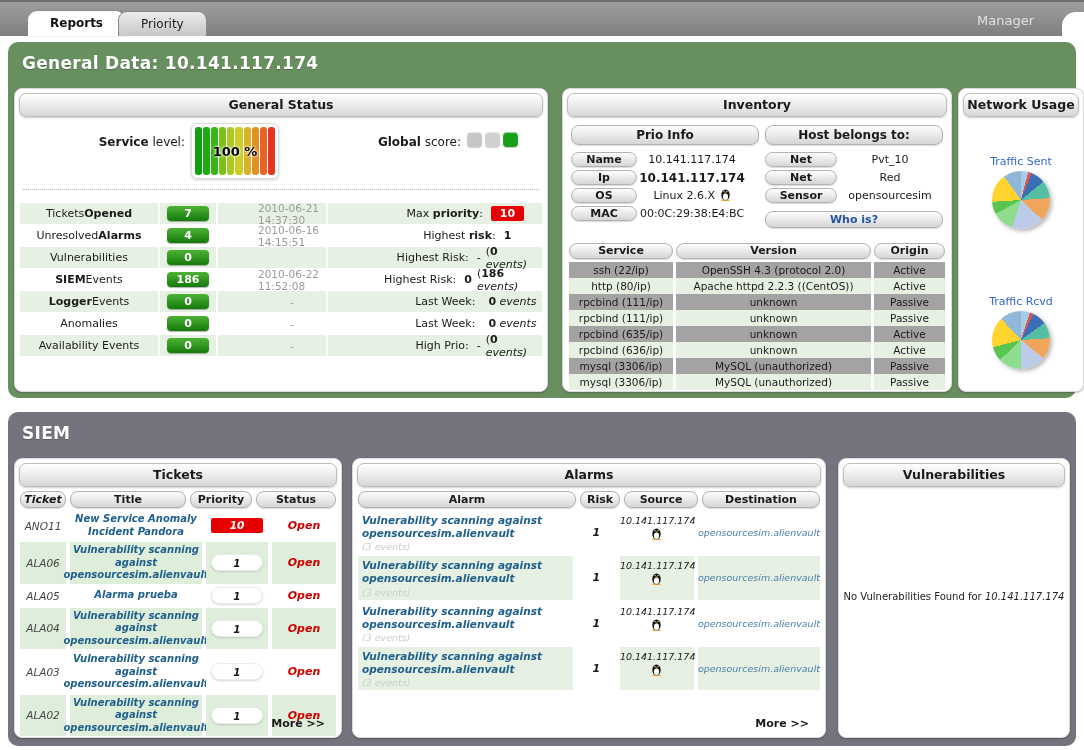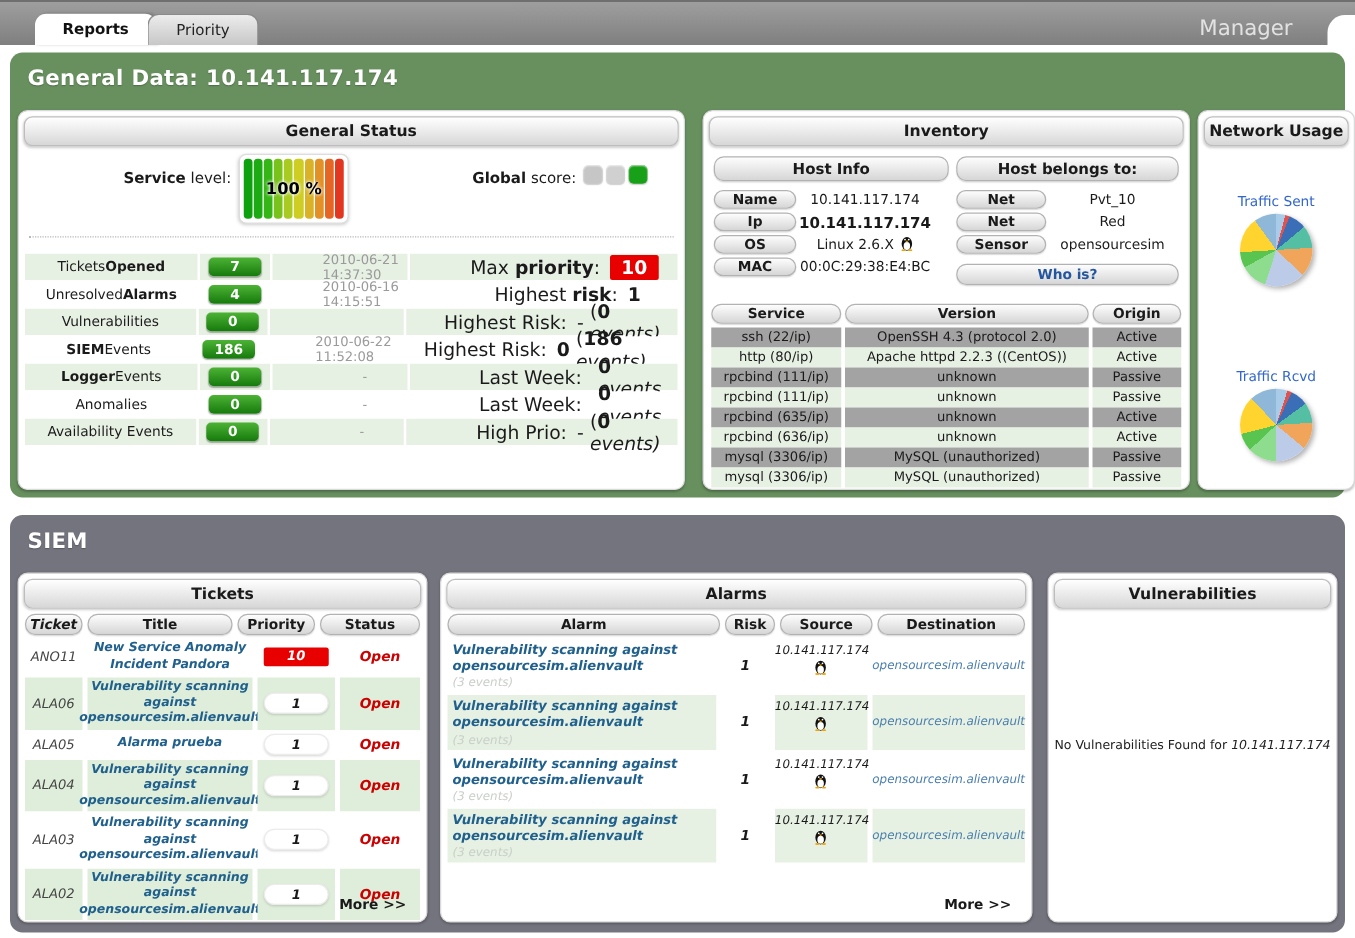--- a/index.html
+++ b/index.html
@@ -10,21 +10,21 @@
   }
   
   .topbar { position:absolute; left:0; top:0; width:1084px; height:36px;
     background:linear-gradient(#9e9e9e,#7f7f7f); border-top:2px solid #6f6f6f; }
   .tab { position:absolute; bottom:0; height:25px; line-height:25px; padding:0 22px;
     font-size:12px; border-radius:9px 9px 0 0; text-align:center; cursor:pointer; }
   .tab-active { left:28px; background:#fff; font-weight:bold; color:#111;
     box-shadow:2px 0 2px rgba(0,0,0,.2); }
   .tab-inactive { left:118px; background:linear-gradient(#ececec,#c7c7c7);
     border:1px solid #8a8a8a; border-bottom:none; color:#222; }
-  .manager { position:absolute; right:50px; top:11px; font-size:17px; color:#e2e2e2; }
+  .manager { position:absolute; right:50px; top:11px; font-size:13px; color:#e2e2e2; }
   .partial-tab { position:absolute; right:0; bottom:0; width:22px; height:24px;
     background:#fff; border-radius:14px 0 0 0; }
   
   .section-green { position:absolute; left:8px; top:42px; width:1068px; height:356px;
     background:#68905f; border-radius:10px; }
   .section-gray { position:absolute; left:8px; top:412px; width:1068px; height:334px;
     background:#74747e; border-radius:10px; }
   .section-title { color:#fff; font-weight:bold; font-size:17px; padding:11px 0 0 14px;
     text-shadow:0 1px 1px rgba(0,0,0,.25); letter-spacing:.3px; }
   
@@ -52,21 +52,21 @@
   .stable { position:absolute; left:5px; right:5px; top:114px; }
   .srow { display:flex; gap:2px; height:21px; margin-bottom:1px; }
   .srow > div { background:#fff; display:flex; align-items:center; justify-content:center; height:100%; }
   .srow.alt > div { background:#e7f1e3; }
   .c-label { width:138px; font-size:11px; }
   .c-badge { width:56px; }
   .badge-green { display:inline-block; min-width:42px; padding:1px 2px; border-radius:4px;
     background:linear-gradient(#4db335,#157a0c); color:#fff; font-weight:bold; font-size:11px;
     text-align:center; box-shadow:0 1px 1px rgba(0,0,0,.3); }
   .c-date { width:108px; color:#9a9a9a; font-size:10.5px;padding-left:40px; }
-  .c-right { flex:1; justify-content:flex-start; font-size:15px; }
+  .c-right { flex:1; justify-content:flex-start; font-size:11px; }
   .rlabel { display:inline-block; width:142px; text-align:right; }
   .rval { margin-left:8px; }
   .rval.badge-red { background:#e80000; color:#fff; font-weight:bold; padding:1px 9px; border-radius:2px; }
   .rval.vbold { font-weight:bold; }
   .extra { margin-left:5px; }
   .extra b { font-style:normal; }
   .extra i { font-style:italic; }
   
   .inv-sub { position:absolute; top:36px; height:20px; line-height:18px; font-size:12px; }
   .host-col { position:absolute; left:8px; top:62px; width:176px; }
@@ -291,21 +291,21 @@
             <span class="rval">-</span>
             <span class="extra"><span>(</span><b>0</b><i> events)</i></span>
           </div>
         </div>
       </div>
   </div>
 
   <div class="panel" style="left:554px; top:46px; width:390px; height:304px;">
     <div class="panel-header">Inventory</div>
 
-    <div class="inv-sub silver-btn" style="left:8px; width:188px;">Host Info</div>
+    <div class="inv-sub silver-btn" style="left:8px; width:188px;">Prio Info</div>
     <div class="inv-sub silver-btn" style="left:202px; width:178px;">Host belongs to:</div>
 
     <div class="host-col">
 
         <div class="hrow">
           <span class="kbtn silver-btn">Name</span>
           <span class="hval">
             <span>10.141.117.174</span>
             
           </span>

